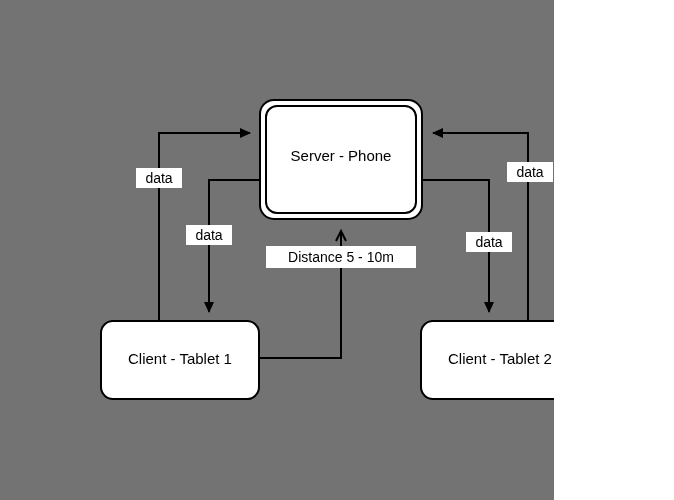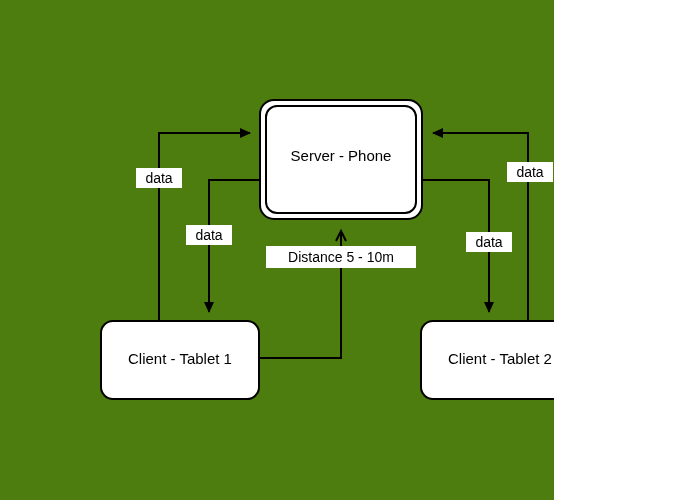--- a/index.html
+++ b/index.html
@@ -4,21 +4,21 @@
 <style>
   html, body {
     margin: 0;
     padding: 0;
     background: #ffffff;
   }
   #canvas {
     position: relative;
     width: 554px;
     height: 500px;
-    background: #4d7c0f;
+    background: #737373;
     overflow: hidden;
     font-family: "Liberation Sans", sans-serif;
     text-decoration: underline;
   }
   #diagram-svg {
     position: absolute;
     left: 0;
     top: 0;
     width: 674px;
     height: 500px;

